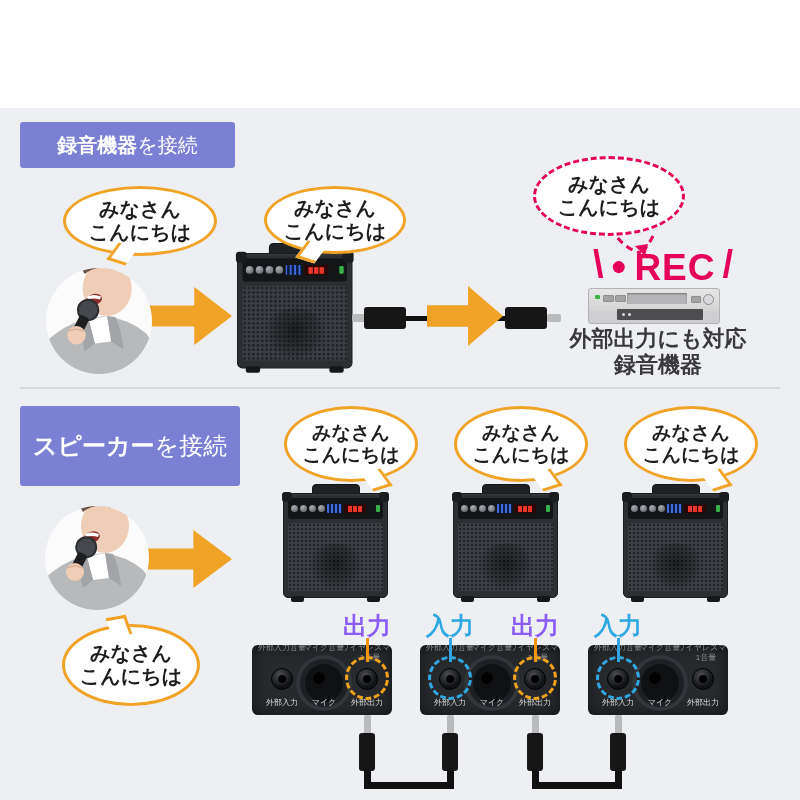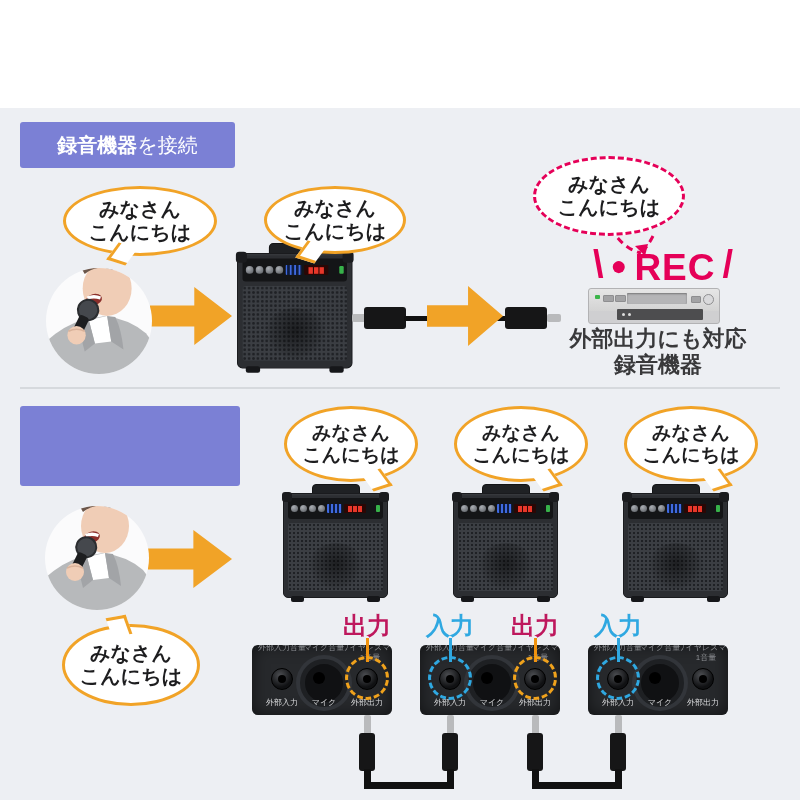--- a/index.html
+++ b/index.html
@@ -88,21 +88,21 @@
   .big-speaker{transform:scale(1.1);transform-origin:top left;}
 
   
   .cableA{position:absolute;left:350px;top:284px;width:225px;height:64px;}
   .tip{position:absolute;background:#b9babc;border-radius:2px;}
   .plug{position:absolute;background:#161617;border-radius:3px;}
   .cline{position:absolute;background:#111;}
 
   
   .io-label{position:absolute;top:610px;width:50px;text-align:center;font-size:24px;font-weight:bold;}
-  .io-label.out{color:#be185d;}
+  .io-label.out{color:#8b5cf6;}
   .io-label.in{color:var(--blue);}
   .vline{position:absolute;width:3px;height:24px;top:638px;z-index:6;}
   .vline.out{background:#f0930f;}
   .vline.in{background:var(--blue);}
 
   
   .panel{position:absolute;top:645px;width:140px;height:70px;background:#27292c;border-radius:6px;
     overflow:hidden;box-shadow:inset 0 0 16px rgba(0,0,0,.55);}
   .toplabel{position:absolute;top:-3px;font-size:8px;color:#8e9094;white-space:nowrap;transform:translateX(-50%);}
   .toplabel2{position:absolute;top:7px;font-size:8px;color:#8e9094;white-space:nowrap;transform:translateX(-50%);}
@@ -232,20 +232,21 @@
     </div>
   </div>
   <div class="recorder-caption">
     <div>外部出力にも対応</div>
     <div>録音機器</div>
   </div>
 
   <div class="divider"></div>
 
   <div class="badge" id="badge2">
+    <div><span class="b">スピーカー</span><span>を接続</span></div>
   </div>
 
   <div class="bubble" style="left:284px;top:406px;width:128px;height:70px;font-size:19px;">
     <div>みなさん</div>
       <div>こんにちは</div>
     <div class="tail dr" style="right:28px;"></div>
   </div>
   <div class="bubble" style="left:454px;top:406px;width:128px;height:70px;font-size:19px;">
     <div>みなさん</div>
       <div>こんにちは</div>

